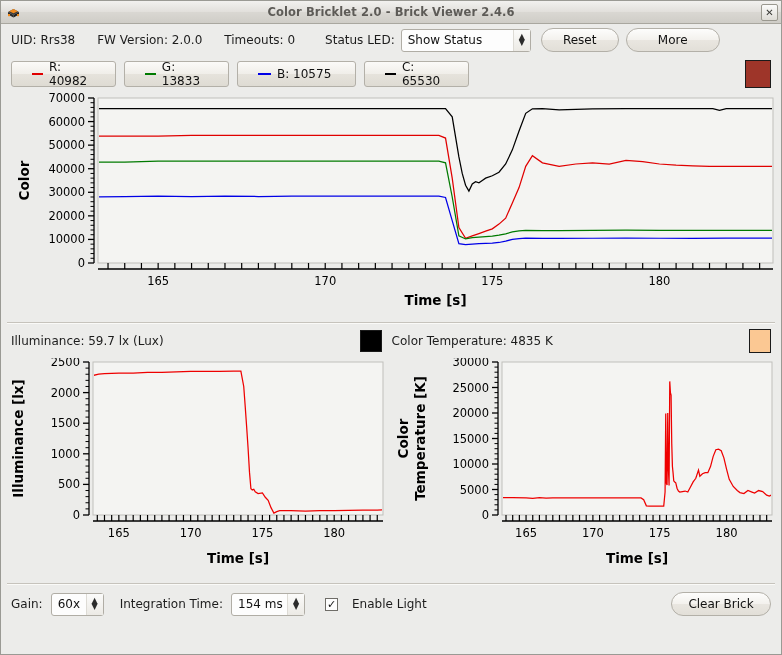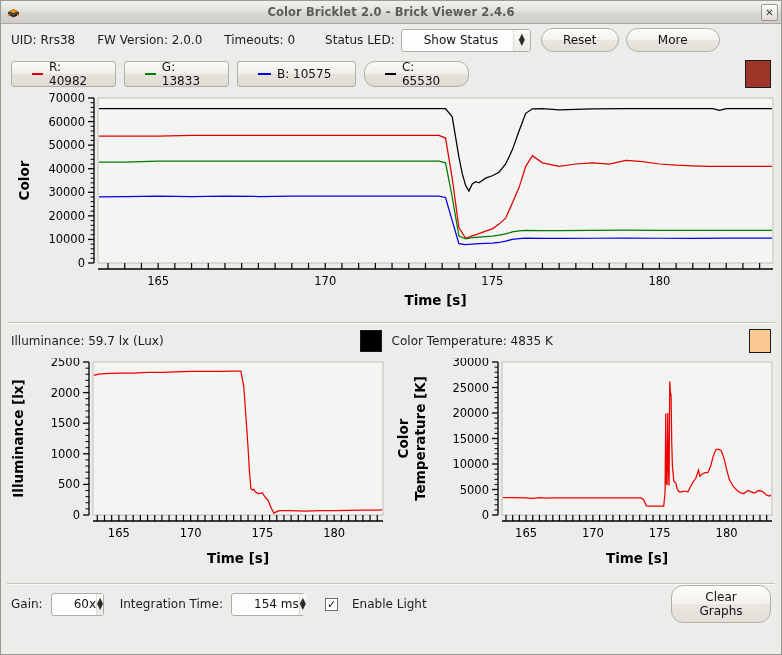--- a/index.html
+++ b/index.html
@@ -76,21 +76,21 @@
     font-family: inherit;
     line-height: 14px;
   }
 
   .combo {
     border: 1px solid #b0ada5;
     border-radius: 3px;
     background: #fdfdfd;
     display: inline-flex; align-items: center;
     height: 23px;
-    padding: 0 0 0 22px;
+    padding: 0 0 0 6px;
     font-size: 12px;
     color: #111;
   }
   .combo .combo-val { white-space: nowrap; }
   .combo .spin {
     margin-left: auto;
     width: 17px;
     height: 100%;
     display: flex; flex-direction: column;
     align-items: center; justify-content: center;
@@ -212,21 +212,21 @@
       <span>R: 40982</span>
     </div>
     <div class="legend-btn" style="width:105px;">
       <span class="legend-dash" style="background:#007a00"></span>
       <span>G: 13833</span>
     </div>
     <div class="legend-btn" style="width:119px;">
       <span class="legend-dash" style="background:#0000e6"></span>
       <span>B: 10575</span>
     </div>
-    <div class="legend-btn" style="width:105px;border-radius:11px;">
+    <div class="legend-btn" style="width:105px;">
       <span class="legend-dash" style="background:#000000"></span>
       <span>C: 65530</span>
     </div>
     <div class="swatch-big" id="sw-color" style="background: rgb(158, 53, 41);"></div>
   </div>
 
   <div class="chart-wrap" style="height:230px;">
     <svg id="svg-color" width="782" height="230">
         <rect x="97" y="6" width="675" height="165" fill="#f4f4f2" stroke="#c0bfbb" stroke-width="1"></rect>
         <line x1="93" y1="6" x2="93" y2="171" stroke="#000" stroke-width="1.3"></line>
@@ -551,16 +551,16 @@
     <div class="combo" style="width:74px;">
       <span class="combo-val">154 ms</span>
       <span class="spin">
           <span>▲</span>
           <span>▼</span>
         </span>
     </div>
     <span class="chk" style="margin-left:12px;">✓</span>
     <span class="lbl" style="margin-left:6px;">Enable Light</span>
     <span class="spacer"></span>
-    <button class="btn" style="width:100px;">Clear Graphs</button>
+    <button class="btn" style="width:100px;">Clear Brick</button>
   </div>
 
 </div>
 
 </body></html>

